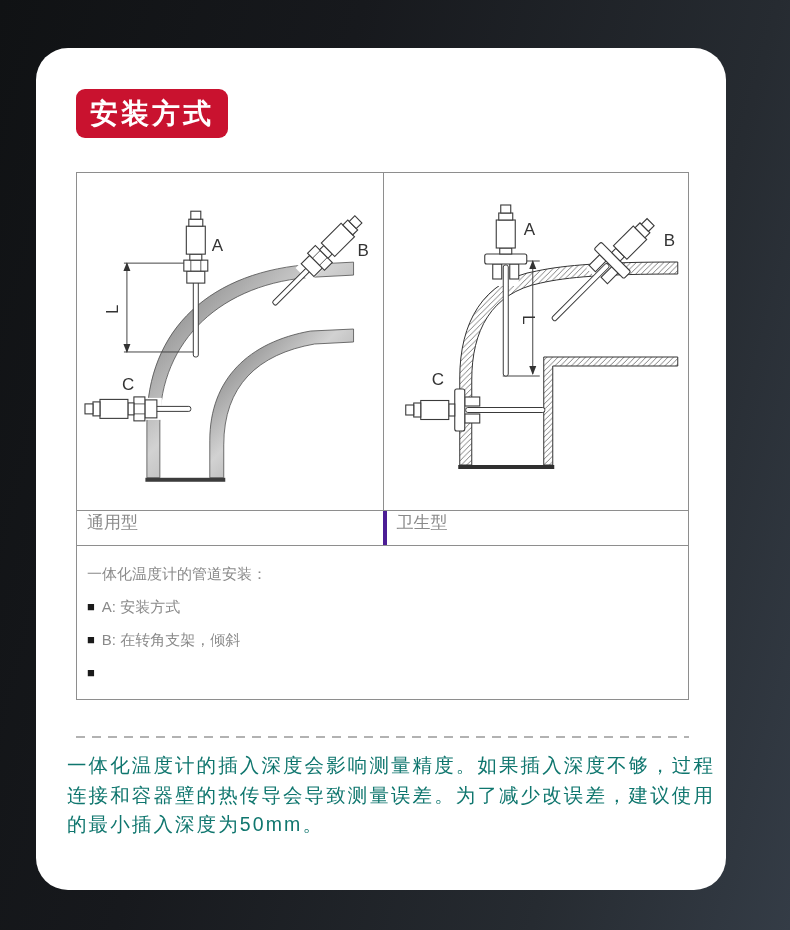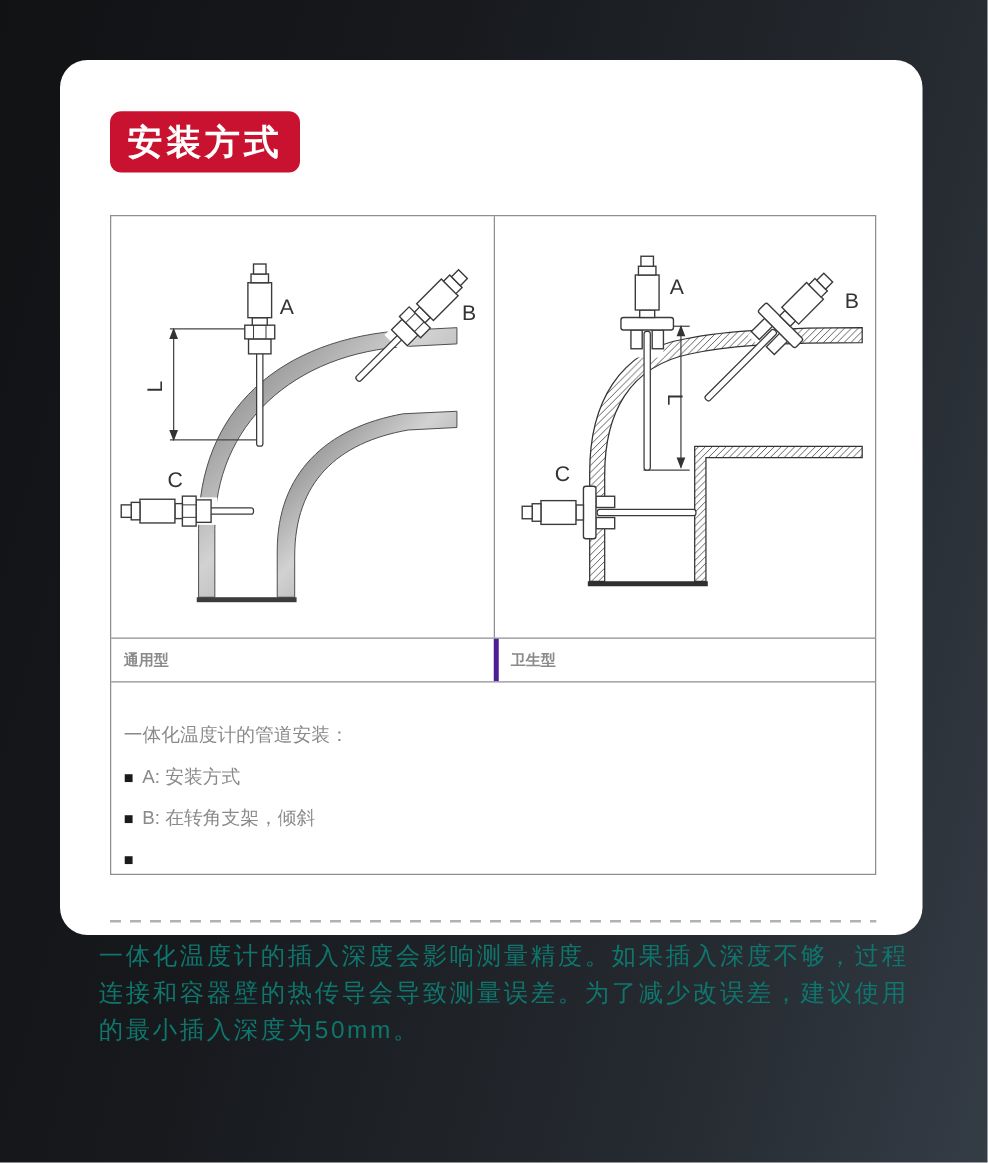--- a/index.html
+++ b/index.html
@@ -2,48 +2,48 @@
 <html><head>
 <meta charset="utf-8">
 <style>
   html,body{margin:0;padding:0;}
   body{
     width:790px;height:930px;overflow:hidden;position:relative;
     background:linear-gradient(105deg,#101214 0%,#17191d 35%,#262b31 75%,#343c46 100%);
     font-family:"Liberation Sans","DejaVu Sans",sans-serif;
   }
   .card{
-    position:absolute;left:48px;top:48px;width:690px;height:700px;
-    background:#ffffff;border-radius:22px;
+    position:absolute;left:36px;top:48px;width:690px;height:842px;
+    background:#ffffff;border-radius:32px;
   }
   .badge{
     position:absolute;left:40px;top:41px;width:152px;height:49px;
     border-radius:9px;display:flex;align-items:center;justify-content:center;
     font-size:28px;font-weight:bold;letter-spacing:3px;
   }
   .figure{
     position:absolute;left:40px;top:124px;width:613px;height:528px;
     border:1px solid #8e8e8e;box-sizing:border-box;
     display:flex;flex-direction:column;
   }
   .diagram-row{height:337px;display:flex;flex:none;}
   .panel{width:50%;height:100%;box-sizing:border-box;}
   .panel.right{border-left:1px solid #8e8e8e;}
   .panel svg{display:block;width:100%;height:100%;}
   .caption-row{
     height:35px;flex:none;display:flex;border-top:1px solid #8e8e8e;box-sizing:border-box;
   }
   .caption-cell{
-    width:50%;box-sizing:border-box;display:flex;align-items:center;
-    padding-left:10px;font-size:12px;color:#8a8a8a;font-weight:bold;
+    width:50%;box-sizing:border-box;display:flex;
+    padding-left:10px;font-size:17px;color:#8a8a8a;
   }
   .caption-cell.right{border-left:4px solid #4c1d95;}
   .notes{
     flex:1;border-top:1px solid #8e8e8e;box-sizing:border-box;
-    padding:26px 10px 0 10px;font-size:15px;color:#8a8a8a;
+    padding:11px 10px 0 10px;font-size:15px;color:#8a8a8a;
   }
   .notes-line{height:33px;line-height:33px;display:flex;align-items:center;}
   .bullet{color:#1a1a1a;font-size:13px;margin-right:7px;line-height:1;}
   .dashed-divider{
     position:absolute;left:40px;top:688px;width:613px;height:2px;
     background:repeating-linear-gradient(90deg,#b2b2b2 0 9px,transparent 9px 16px);
   }
   .paragraph{
     position:absolute;left:31px;top:703px;width:648px;
     font-size:19.5px;line-height:29.5px;letter-spacing:2.1px;color:#0f766e;

